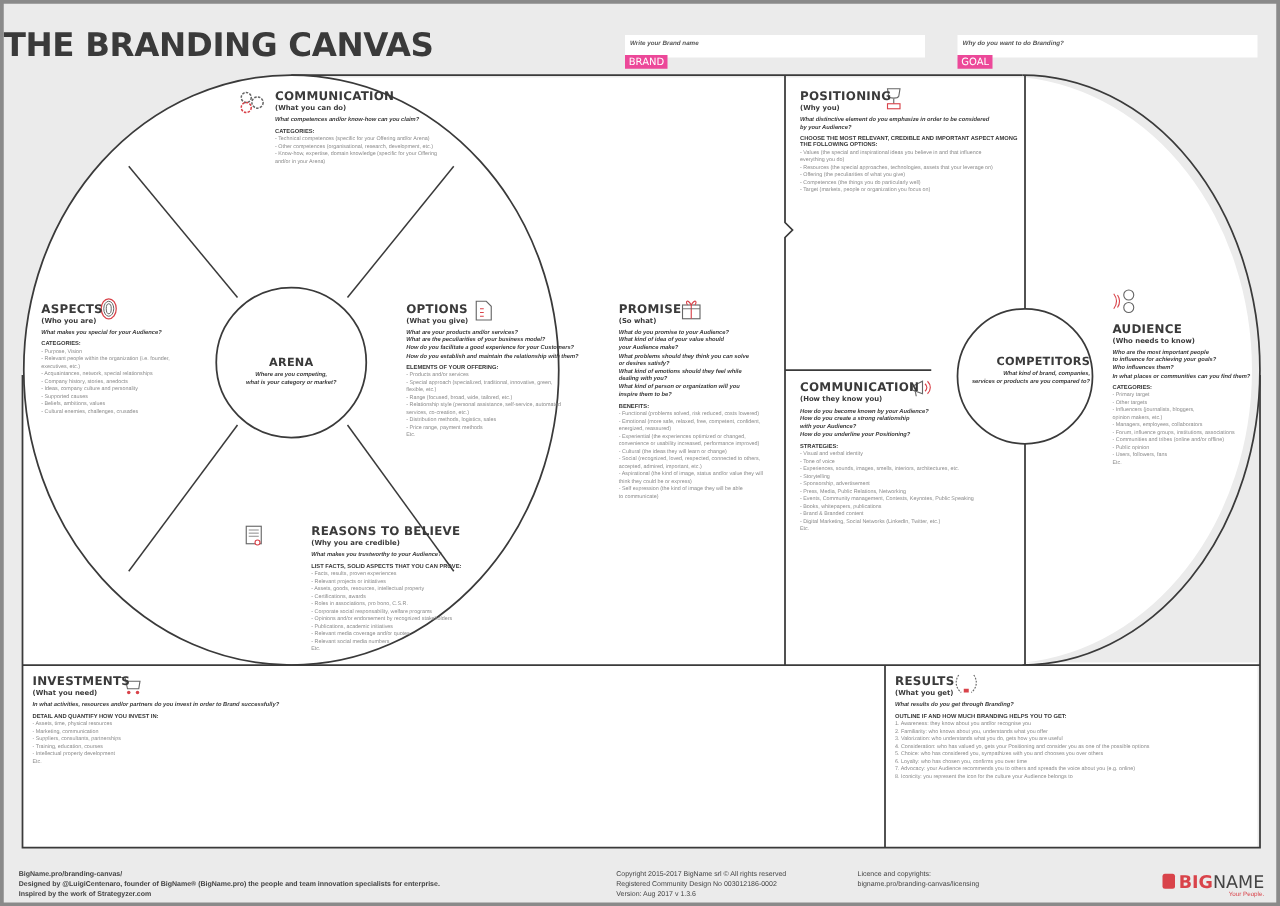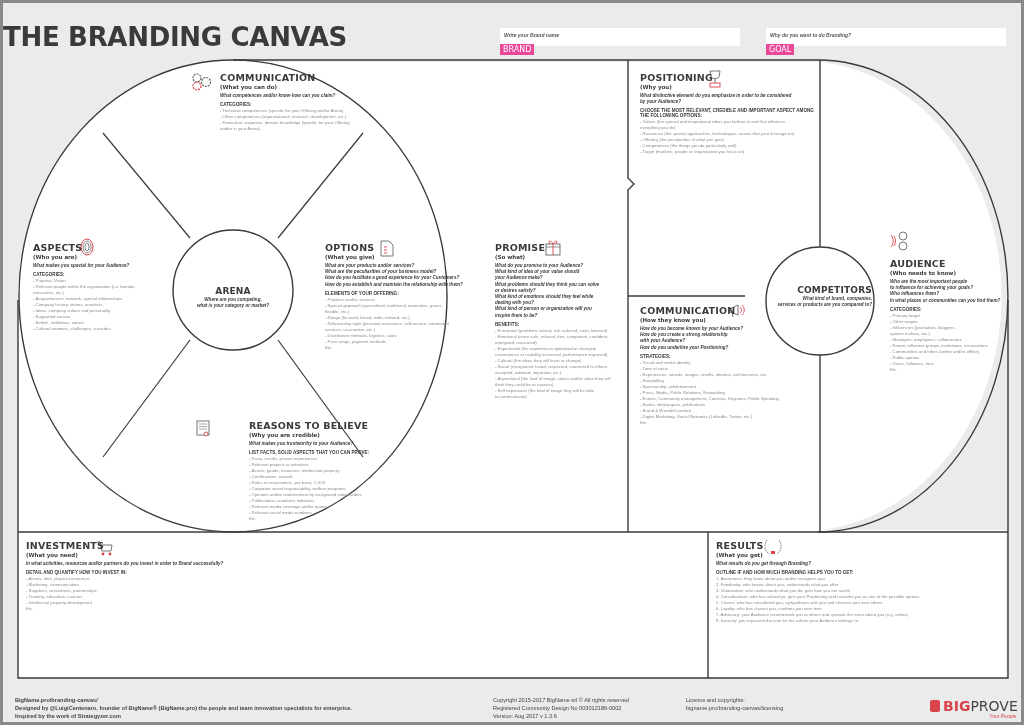--- a/index.html
+++ b/index.html
@@ -341,15 +341,15 @@
 <div class="footer" style="left:493px;top:696px;">
   <div>Copyright 2015-2017 BigName srl © All rights reserved</div>
   <div>Registered Community Design No 003012186-0002</div>
   <div>Version: Aug 2017 v 1.3.6</div>
 </div>
 <div class="footer" style="left:686px;top:696px;">
   <div>Licence and copyrights:</div>
   <div>bigname.pro/branding-canvas/licensing</div>
 </div>
 <div class="logo">
-  <span style="display:inline-block;width:10px;height:12px;background:#d9434a;border-radius:2px;margin-right:3px;vertical-align:-1px;"></span><span class="big">BIG</span><span class="name">PROVE</span>
+  <span style="display:inline-block;width:10px;height:12px;background:#d9434a;border-radius:2px;margin-right:3px;vertical-align:-1px;"></span><span class="big">BIG</span><span class="name">NAME</span>
   <div class="tl">Your People.</div>
 </div>
 
 </body></html>

